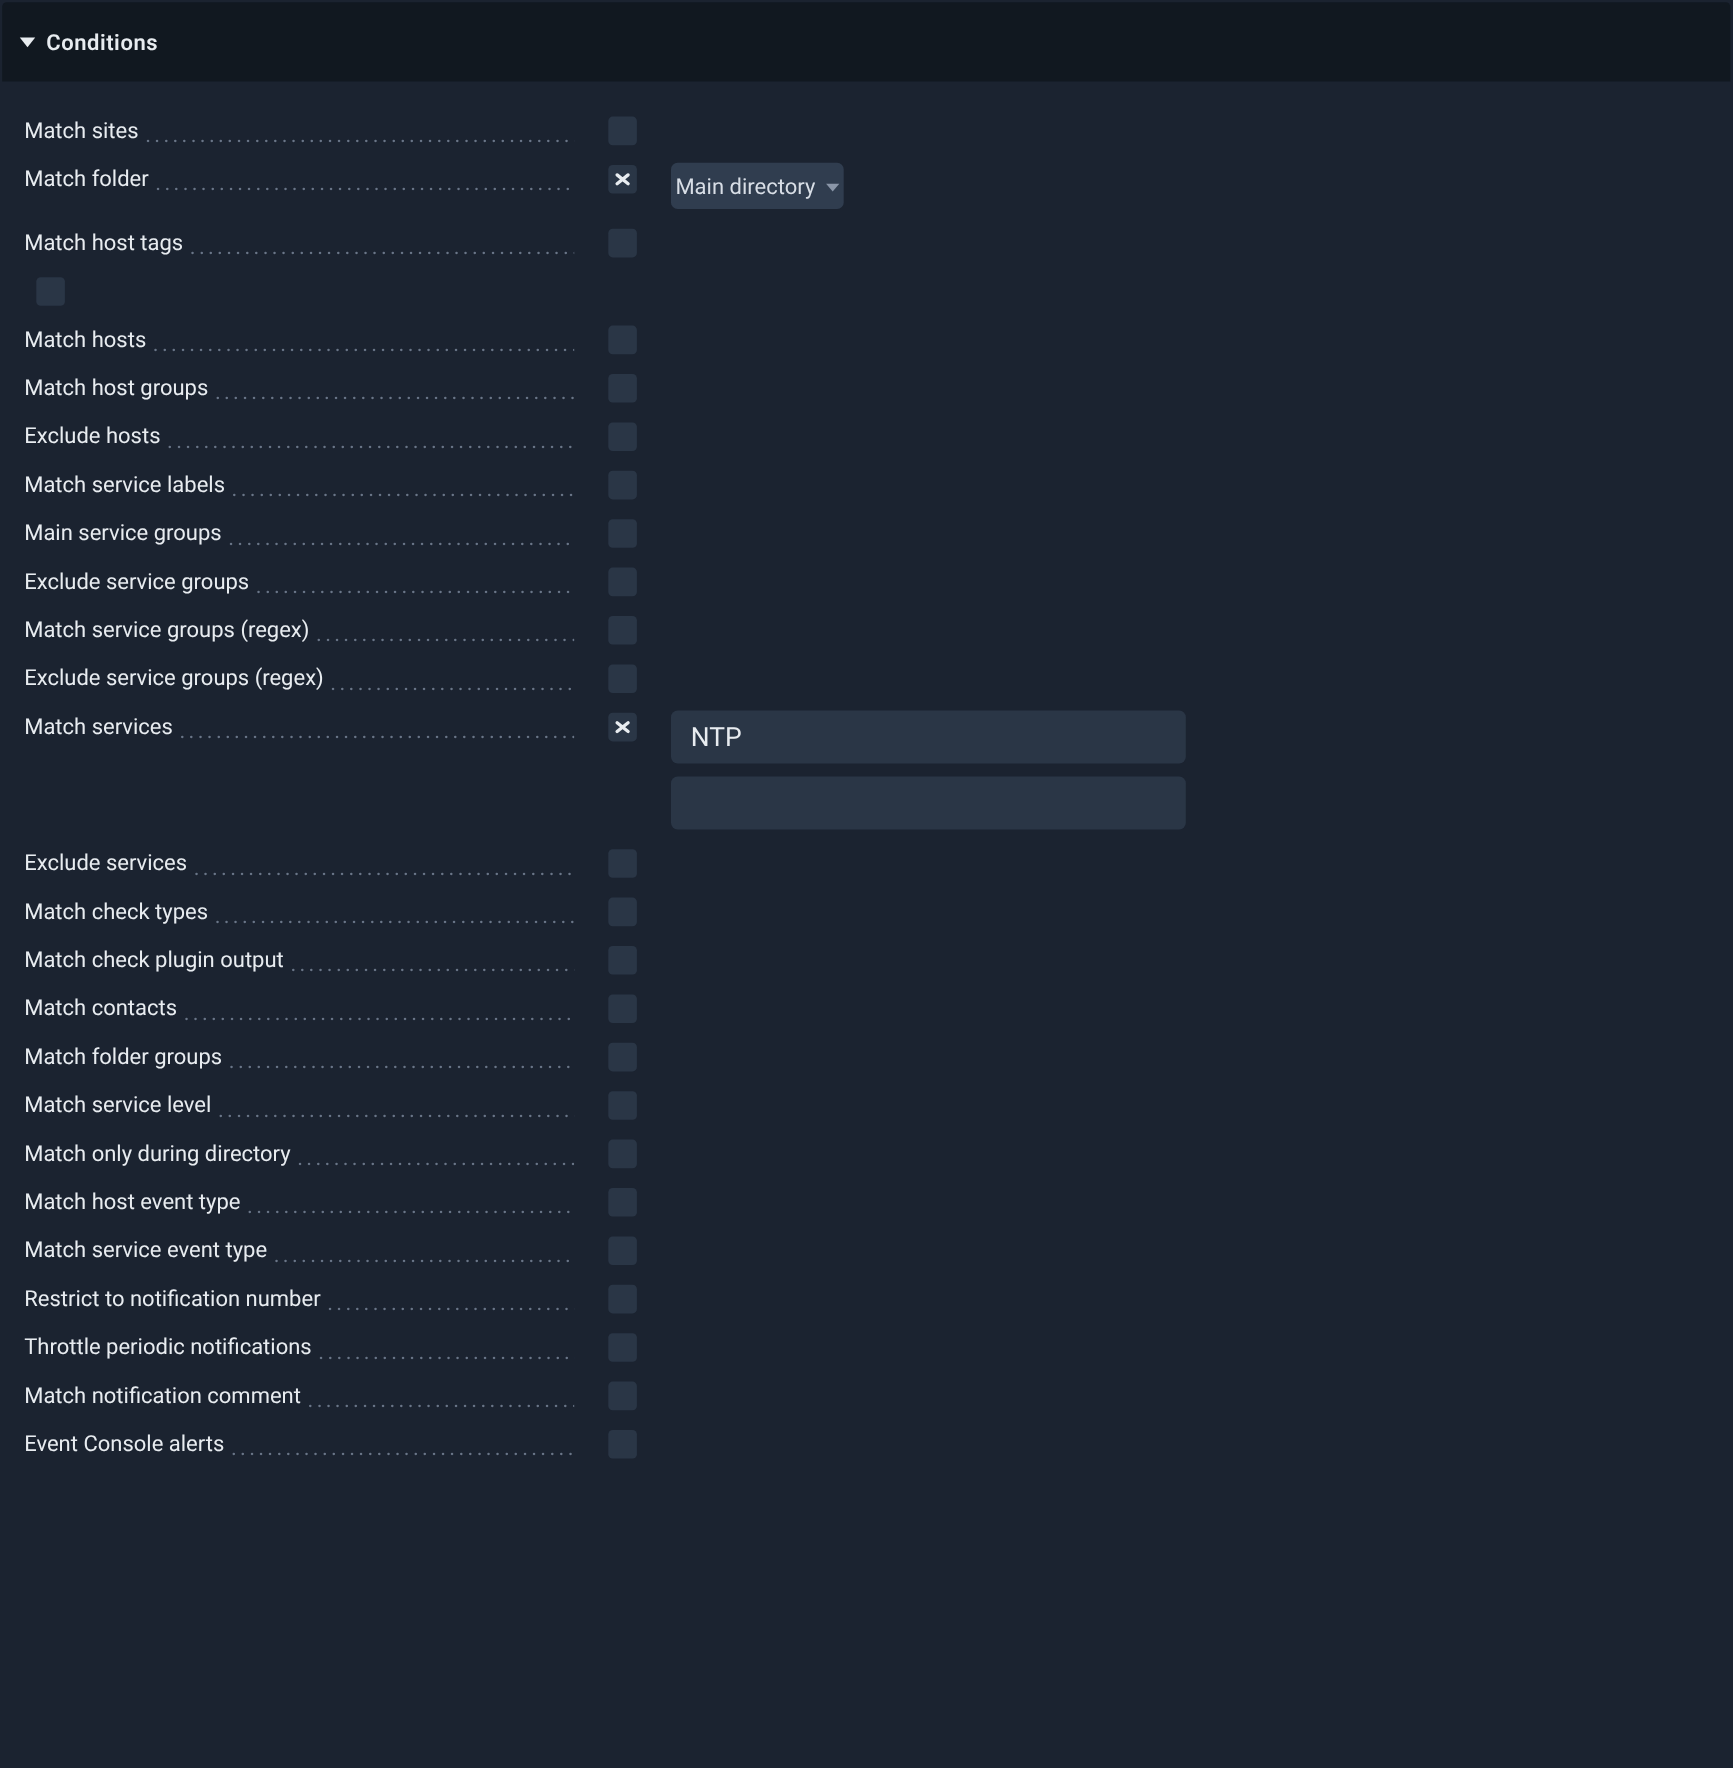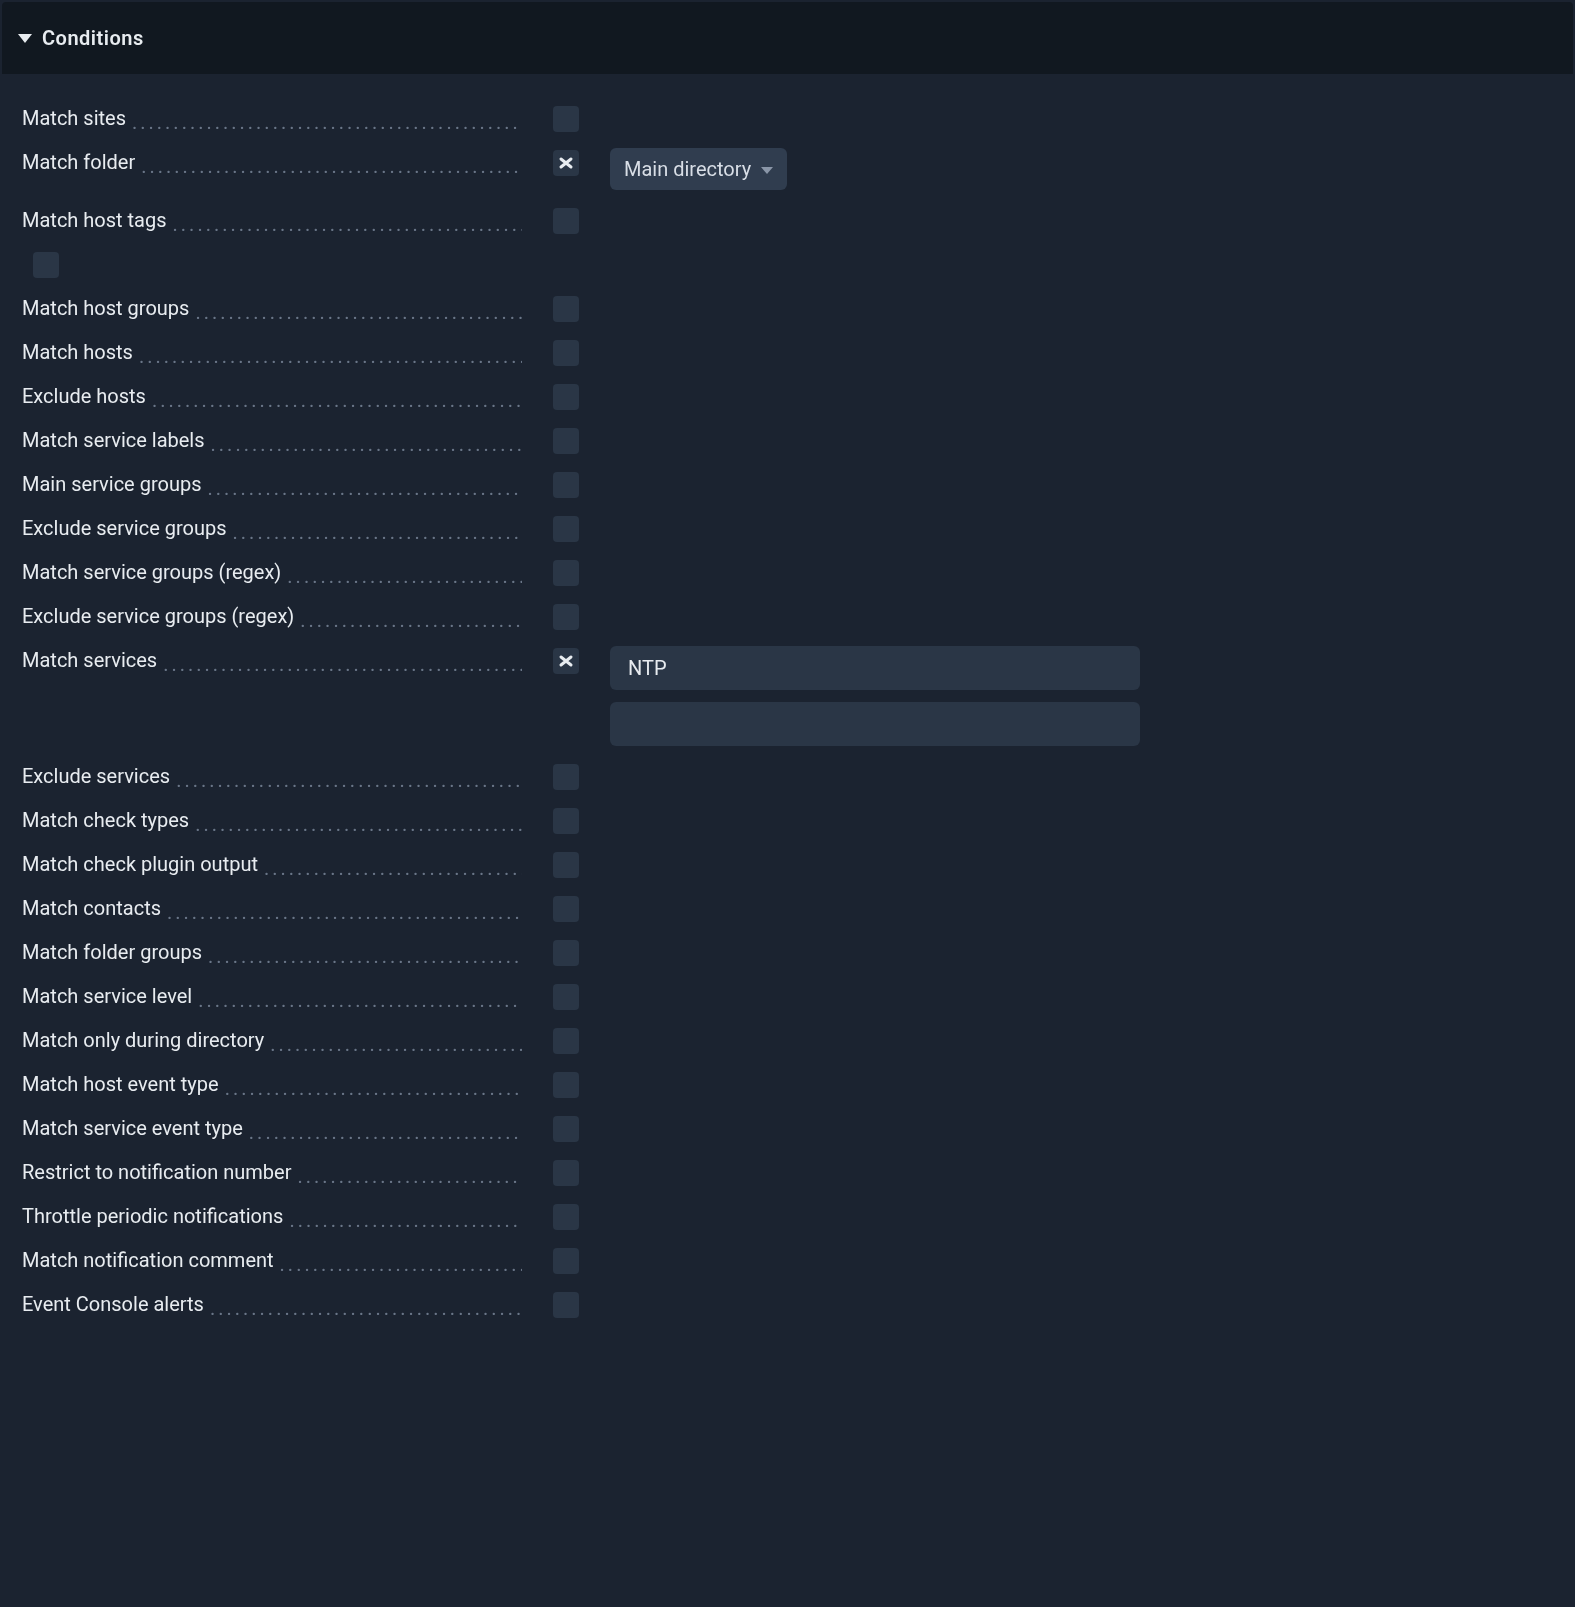--- a/index.html
+++ b/index.html
@@ -88,41 +88,41 @@
       display: flex;
       flex-direction: column;
       gap: 12px;
       padding-top: 0;
     }
     .dropdown {
       display: inline-flex;
       align-items: center;
       background: #303d4f;
       border-radius: 6px;
-      padding: 9px 14px;
+      padding: 9px 4px;
       gap: 10px;
       width: fit-content;
       color: #d8dee6;
       cursor: pointer;
     }
     .dropdown .dd-caret {
       width: 0; height: 0;
       border-left: 6px solid transparent;
       border-right: 6px solid transparent;
       border-top: 7px solid #8a96a8;
       margin-top: 2px;
     }
     .text-input {
       background: #2a3646;
       border: none;
       border-radius: 6px;
       padding: 10px 18px;
       color: #e8ecf0;
-      font-size: 20px;
-      width: 530px;
+      font-size: 24px;
+      width: 468px;
       font-family: inherit;
     }
   </style>
 </head>
 <body>
 
 <div class="section-header">
   <span class="caret"></span>
   <span>Conditions</span>
 </div>
@@ -168,31 +168,31 @@
       <div class="value-col"></div>
     </div>
     <div class="row">
       <div class="check-col">
         <div class="checkbox"></div>
       </div>
       <div class="value-col"></div>
     </div>
     <div class="row">
       <div class="label-col">
+        <span class="label-text">Match hosts</span>
+        <span class="dots"></span>
+      </div>
+      <div class="check-col">
+        <div class="checkbox"></div>
+      </div>
+      <div class="value-col"></div>
+    </div>
+    <div class="row">
+      <div class="label-col">
         <span class="label-text">Match host groups</span>
-        <span class="dots"></span>
-      </div>
-      <div class="check-col">
-        <div class="checkbox"></div>
-      </div>
-      <div class="value-col"></div>
-    </div>
-    <div class="row">
-      <div class="label-col">
-        <span class="label-text">Match hosts</span>
         <span class="dots"></span>
       </div>
       <div class="check-col">
         <div class="checkbox"></div>
       </div>
       <div class="value-col"></div>
     </div>
     <div class="row">
       <div class="label-col">
         <span class="label-text">Exclude hosts</span>

